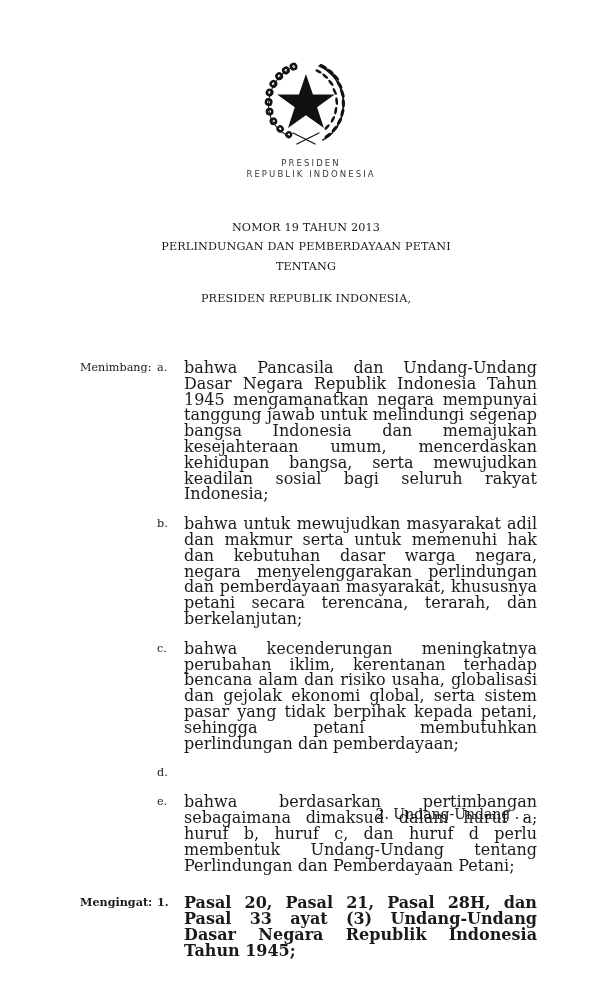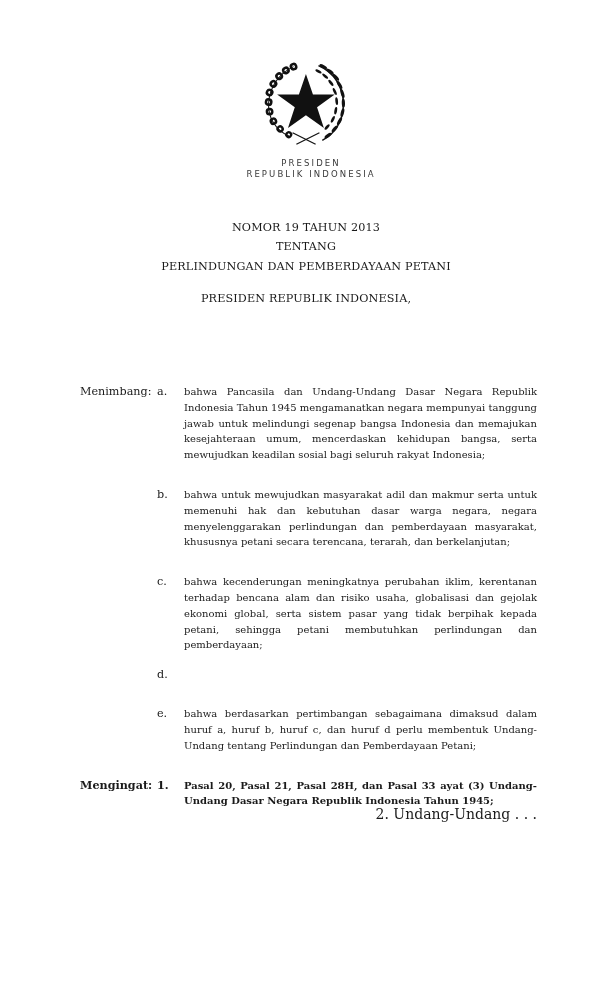--- a/index.html
+++ b/index.html
@@ -95,26 +95,25 @@
   .clause-marker {
     position: absolute;
     left: 77px;
     top: 0;
     width: 20px;
     font-size: 11.2px;
     line-height: 15.8px;
     text-align: left;
   }
   .clause-text {
-    font-size: 10px;
+    font-size: 16px;
     line-height: 15.8px;
     text-align: justify;
     text-justify: inter-word;
     hyphens: none;
-    margin-top: 24px;
   }
 
   
   .catchword {
     position: absolute;
     left: 0;
     top: 807px;
     width: 537px;
     text-align: right;
     font-size: 14px;
@@ -211,22 +210,22 @@
     </g>
   </svg>
   <div class="emblem-caption">
     <div>PRESIDEN</div>
     <div>REPUBLIK INDONESIA</div>
   </div>
 </div>
 
 <div class="heading-block">
   <div class="heading-line">NOMOR 19 TAHUN 2013</div>
+  <div class="heading-line">PERLINDUNGAN DAN PEMBERDAYAAN PETANI</div>
   <div class="heading-line">TENTANG</div>
-  <div class="heading-line">PERLINDUNGAN DAN PEMBERDAYAAN PETANI</div>
   <div class="heading-gap"></div>
   <div class="heading-line">PRESIDEN REPUBLIK INDONESIA,</div>
 </div>
 
 <div class="body-block">
 
   <div class="section">
     <div class="sec-label">Menimbang:</div>
 
     <div class="clause">

